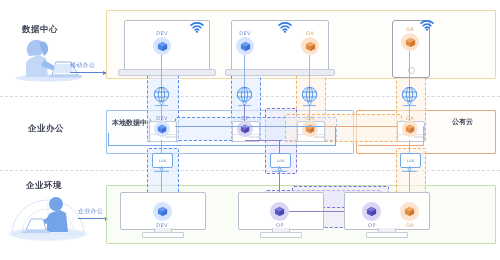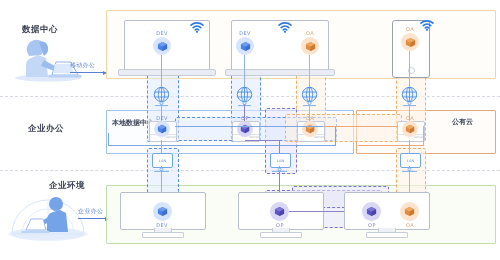--- a/index.html
+++ b/index.html
@@ -92,21 +92,21 @@
 </head>
 <body>
 
 <div id="stage">
 
   <div class="abs zone-sep" style="top:96px;"></div>
   <div class="abs zone-sep" style="top:170px;"></div>
 
   <div class="abs zone-title" style="left:22px;top:24px;">数据中心</div>
   <div class="abs zone-title" style="left:28px;top:123px;">企业办公</div>
-  <div class="abs zone-title" style="left:26px;top:180px;margin-left:23px;">企业环境</div>
+  <div class="abs zone-title" style="left:26px;top:180px;">企业环境</div>
 
   <div class="abs" style="left:8px;top:36px;width:78px;height:46px;">
     <svg width="78" height="46" viewBox="0 0 78 46">
       <ellipse cx="40" cy="42" rx="33" ry="3.4" fill="#dfe9fb"></ellipse>
       <path d="M18 41 L18 29 Q18 24 23 22 L30 19 L38 22 L40 41 Z" fill="#c3d7f6"></path>
       <path d="M21 20 Q16 12 22 6 Q30 1 35 7 Q38 13 33 19 Z" fill="#a9c6f2"></path>
       <path d="M31 6 Q38 4 40 11 Q41 17 36 20 L33 12 Z" fill="#8fb4ec"></path>
       <path d="M36 24 L52 33 L49 36 L33 30 Z" fill="#9cbdf0"></path>
       <circle cx="53" cy="34" r="3" fill="#b5cef4"></circle>
       <path d="M44 39 L70 39 L63 26 L48 26 Z" fill="#ffffff" stroke="#8fb4ec" stroke-width="1"></path>

